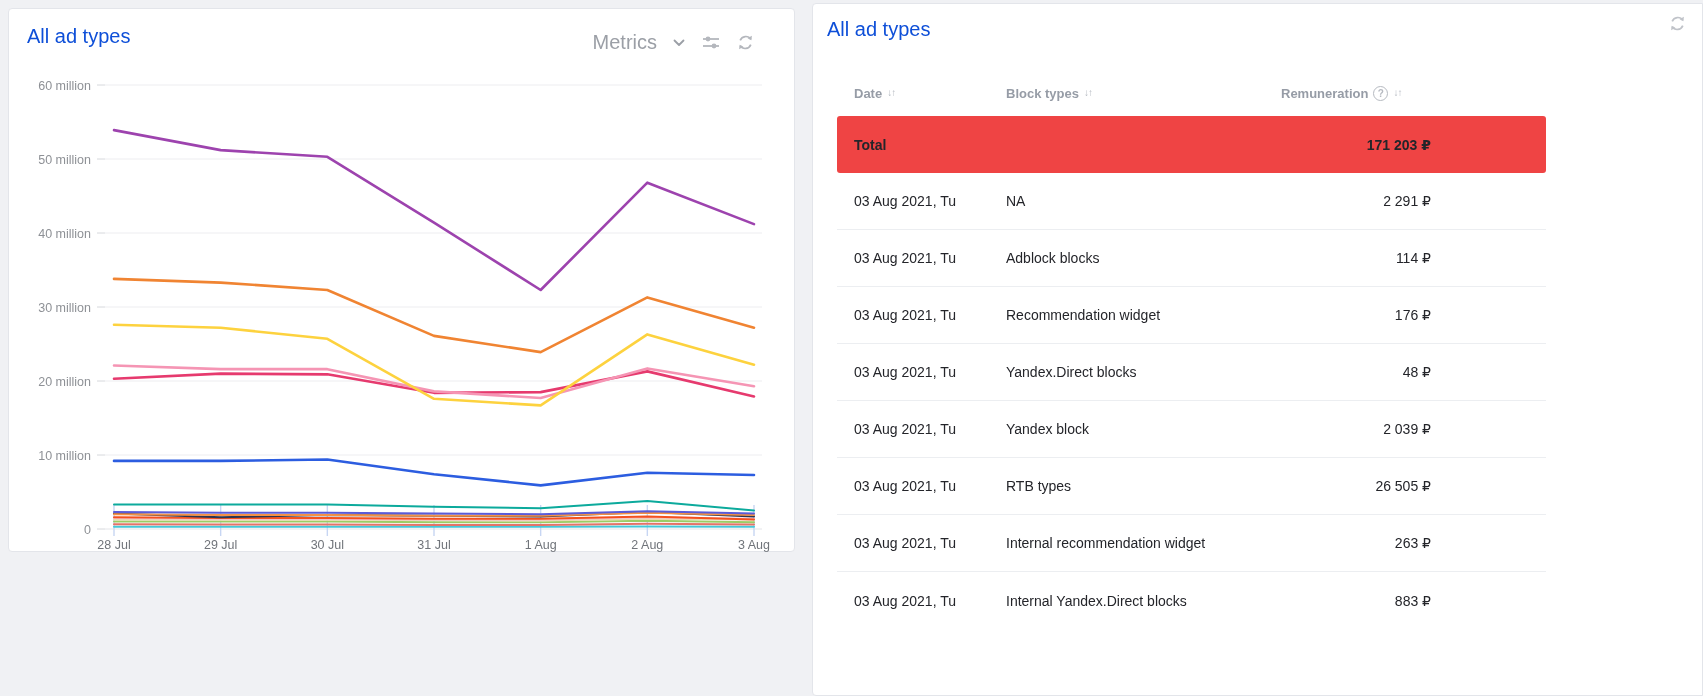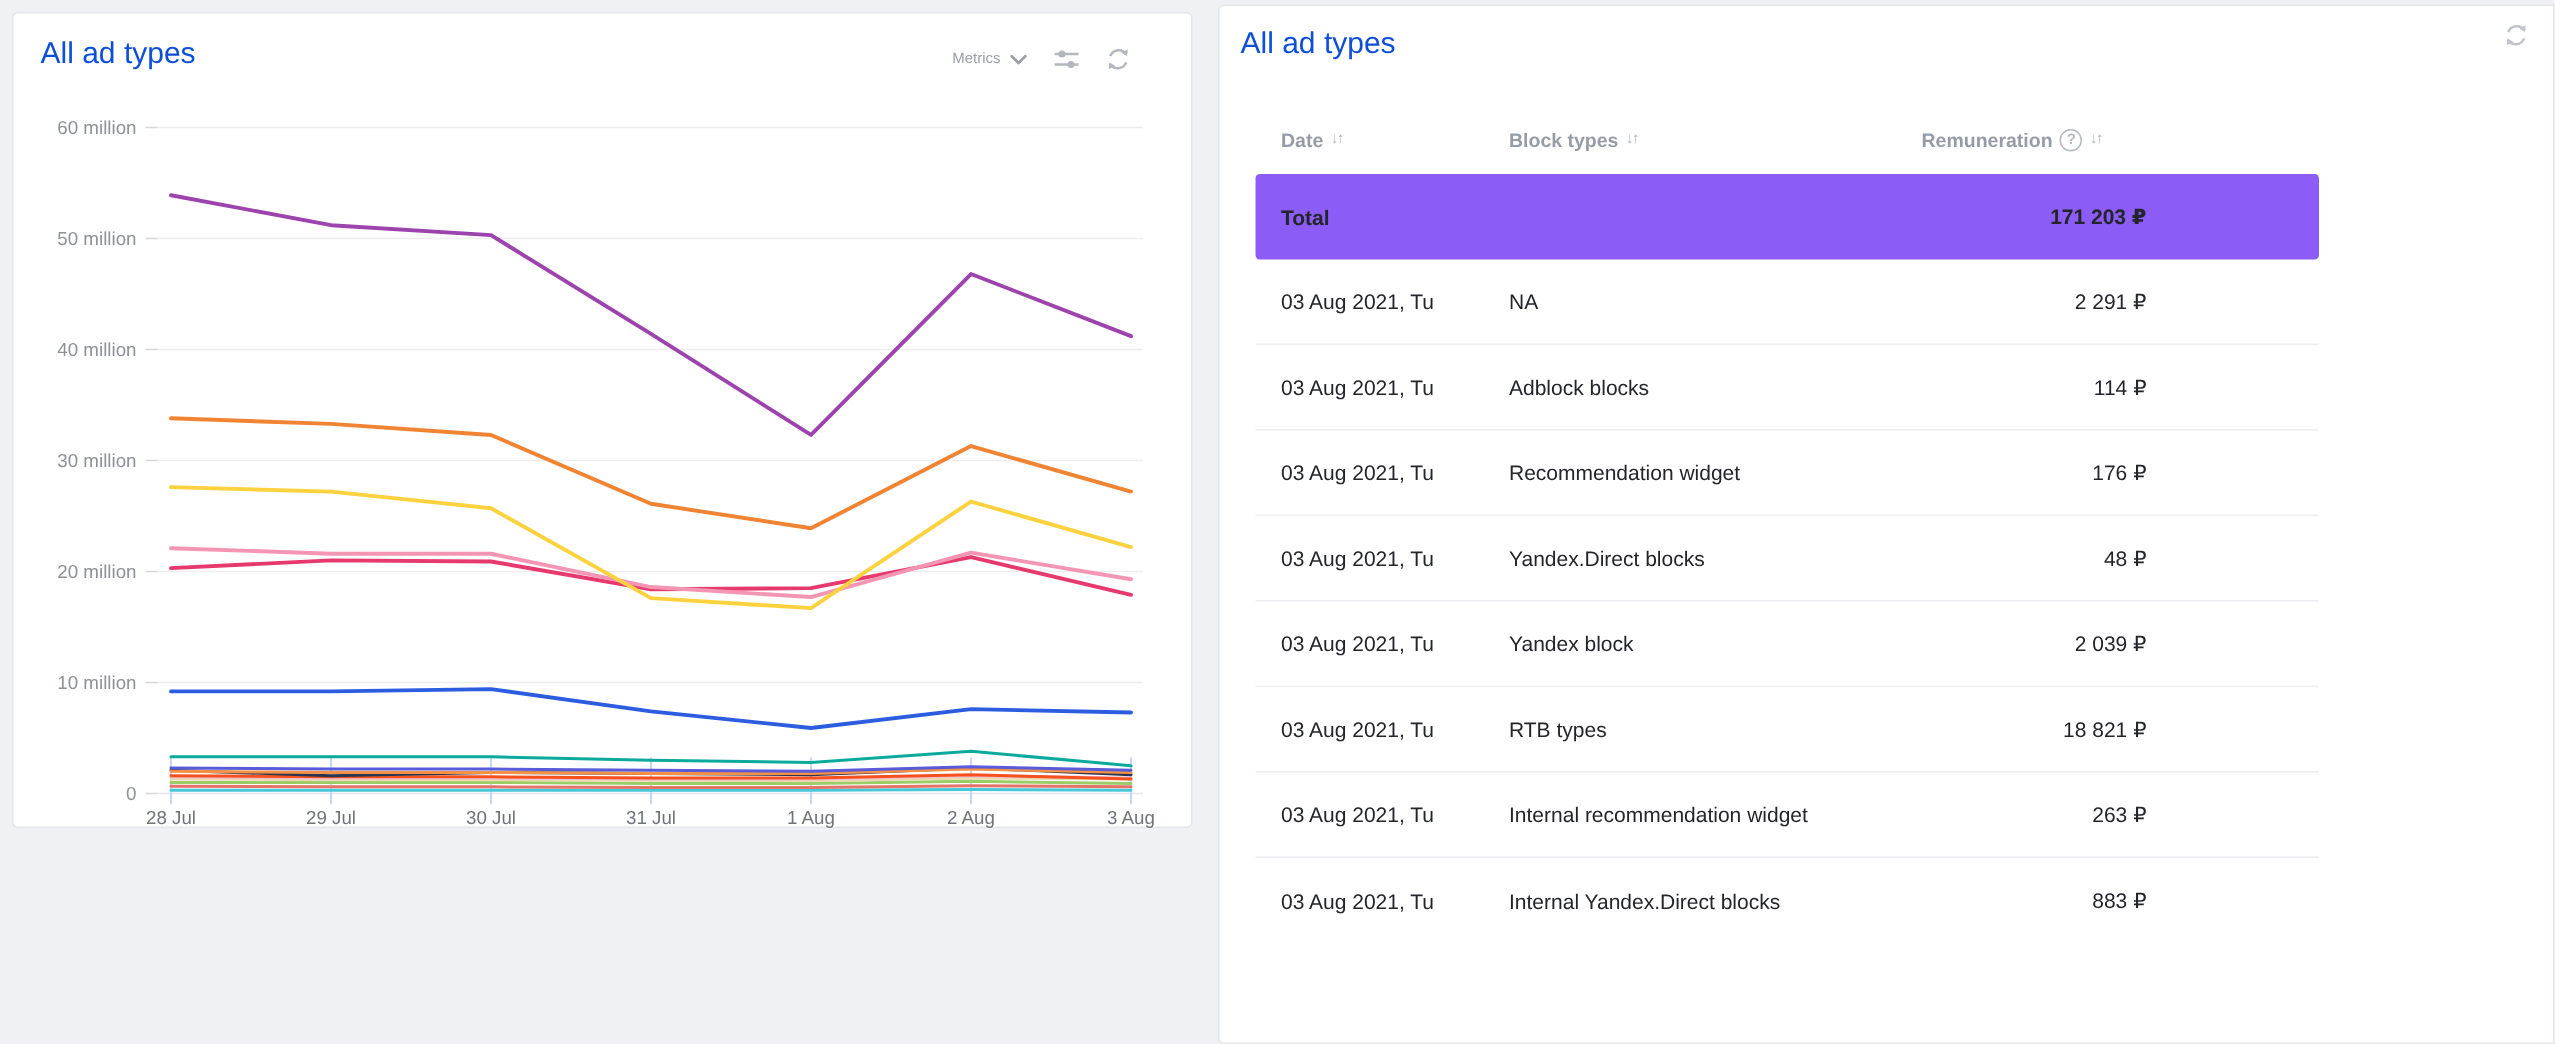--- a/index.html
+++ b/index.html
@@ -8,34 +8,34 @@
     background:#f0f1f4;
     font-family:"Liberation Sans","DejaVu Sans",sans-serif;
     position:relative; overflow:hidden;
     color:#25262b;
   }
   .card { background:#fff; border:1px solid #e3e5ea; border-radius:4px; position:absolute; }
   
   #chart-card { left:8px; top:8px; width:787px; height:544px; }
   .chart-title { position:absolute; left:18px; top:16px; font-size:20px; color:#0e4fd8; font-weight:400; }
   .chart-controls { position:absolute; right:40px; top:22px; display:flex; align-items:center; gap:17px; }
-  .metrics-btn { display:flex; align-items:center; gap:6px; color:#9b9fa6; font-size:10px; cursor:pointer; }
+  .metrics-btn { display:flex; align-items:center; gap:16px; color:#9b9fa6; font-size:20px; cursor:pointer; }
   .icon-btn { display:flex; align-items:center; cursor:pointer; }
   #chart-svg { position:absolute; left:0; top:0; }
   
   #table-card { left:812px; top:3px; width:891px; height:693px; border-radius:4px 0 0 4px; }
   .table-title { position:absolute; left:14px; top:14px; font-size:20px; color:#0e4fd8; font-weight:400; }
   .tc-refresh { position:absolute; left:856px; top:11px; }
   .table-wrap { position:absolute; left:24px; top:66px; width:709px; }
   .t-row, .t-head { display:grid; grid-template-columns:152px 1fr 150px; padding:0 115px 0 17px; align-items:center; }
   .t-head { height:46px; color:#969ca6; font-size:13px; font-weight:700; }
   .t-head .h-cell { display:flex; align-items:center; gap:5px; cursor:pointer; }
   .t-head .h-cell.right { justify-content:flex-start; }
   .sort-pair { font-size:10px; color:#b3b8c0; letter-spacing:-1px; line-height:1; }
-  .t-total { height:57px; background:#8b5cf6; font-weight:700; font-size:14px; border-radius:3px; }
+  .t-total { height:57px; background:#ef4444; font-weight:700; font-size:14px; border-radius:3px; }
   .t-total .cell-val { text-align:right; }
   .t-row { height:57px; font-size:14px; border-bottom:1px solid #eceef1; }
   .t-row:last-child { border-bottom:none; }
   .t-row .cell-val { text-align:right; }
   .cell-date, .cell-block, .cell-val, .total-label { color:#24252a; }
   .help-circ { width:15px; height:15px; border:1.4px solid #b6bac1; border-radius:50%;
     display:inline-flex; align-items:center; justify-content:center;
     color:#b6bac1; font-size:10px; font-weight:700; cursor:pointer; }
   svg.gicon { display:block; }
 </style>
@@ -179,21 +179,21 @@
           <div class="cell-val">48 ₽</div>
         </div>
         <div class="t-row">
           <div class="cell-date">03 Aug 2021, Tu</div>
           <div class="cell-block">Yandex block</div>
           <div class="cell-val">2 039 ₽</div>
         </div>
         <div class="t-row">
           <div class="cell-date">03 Aug 2021, Tu</div>
           <div class="cell-block">RTB types</div>
-          <div class="cell-val">18 821 ₽</div>
+          <div class="cell-val">26 505 ₽</div>
         </div>
         <div class="t-row">
           <div class="cell-date">03 Aug 2021, Tu</div>
           <div class="cell-block">Internal recommendation widget</div>
           <div class="cell-val">263 ₽</div>
         </div>
         <div class="t-row">
           <div class="cell-date">03 Aug 2021, Tu</div>
           <div class="cell-block">Internal Yandex.Direct blocks</div>
           <div class="cell-val">883 ₽</div>

